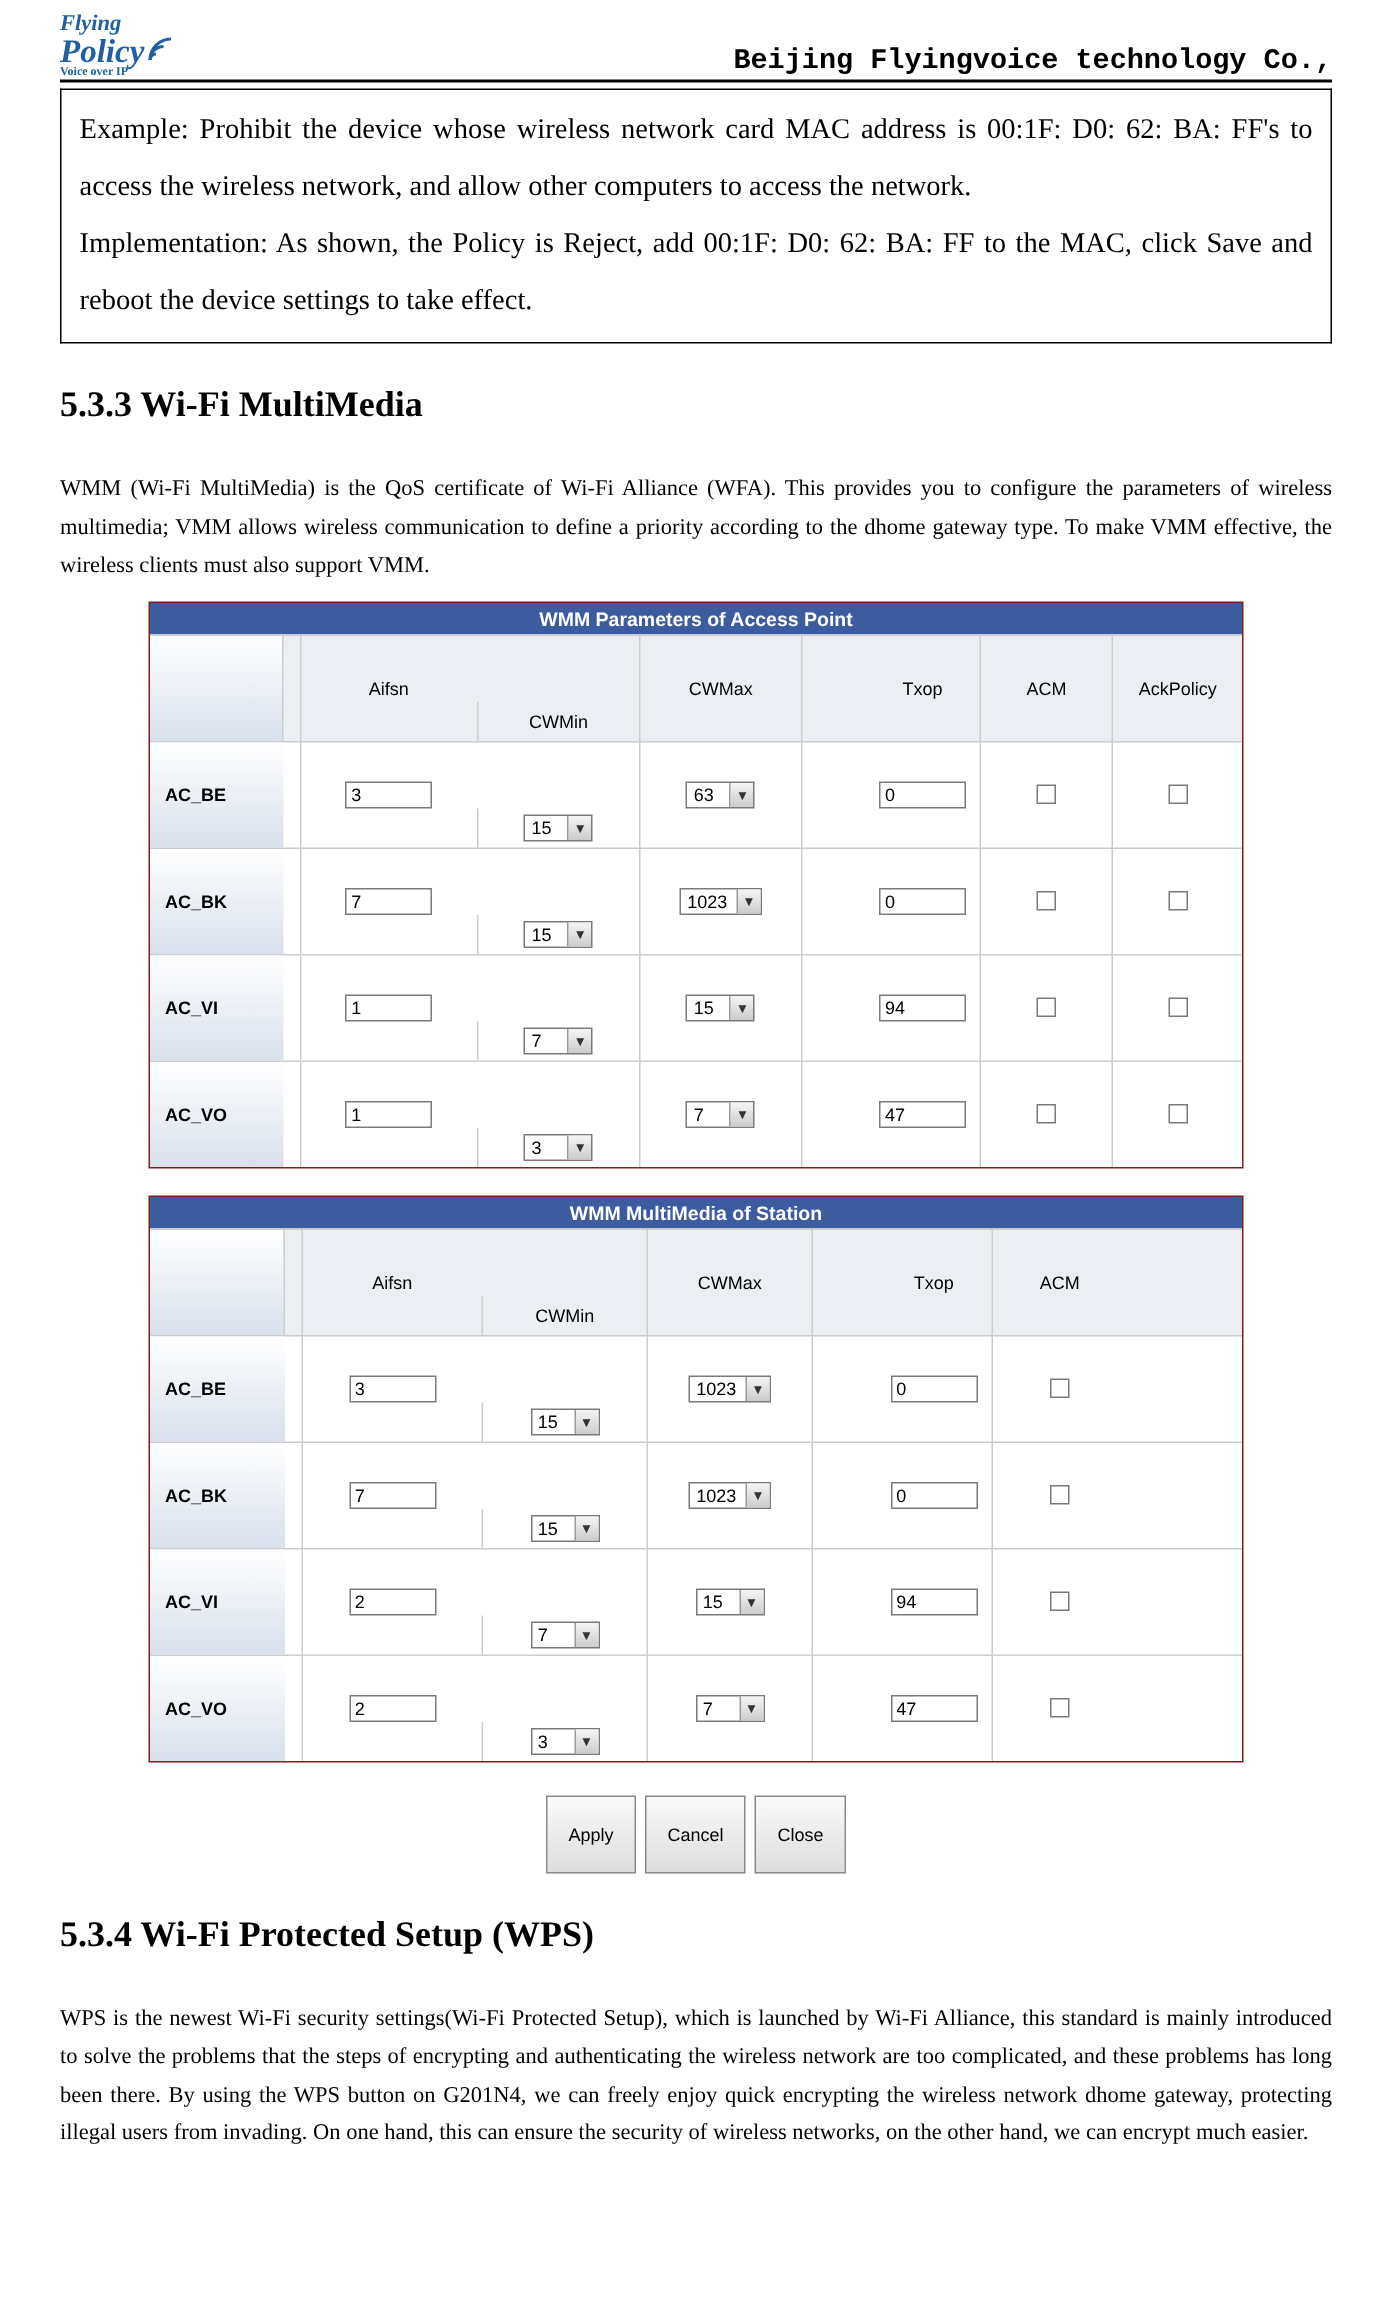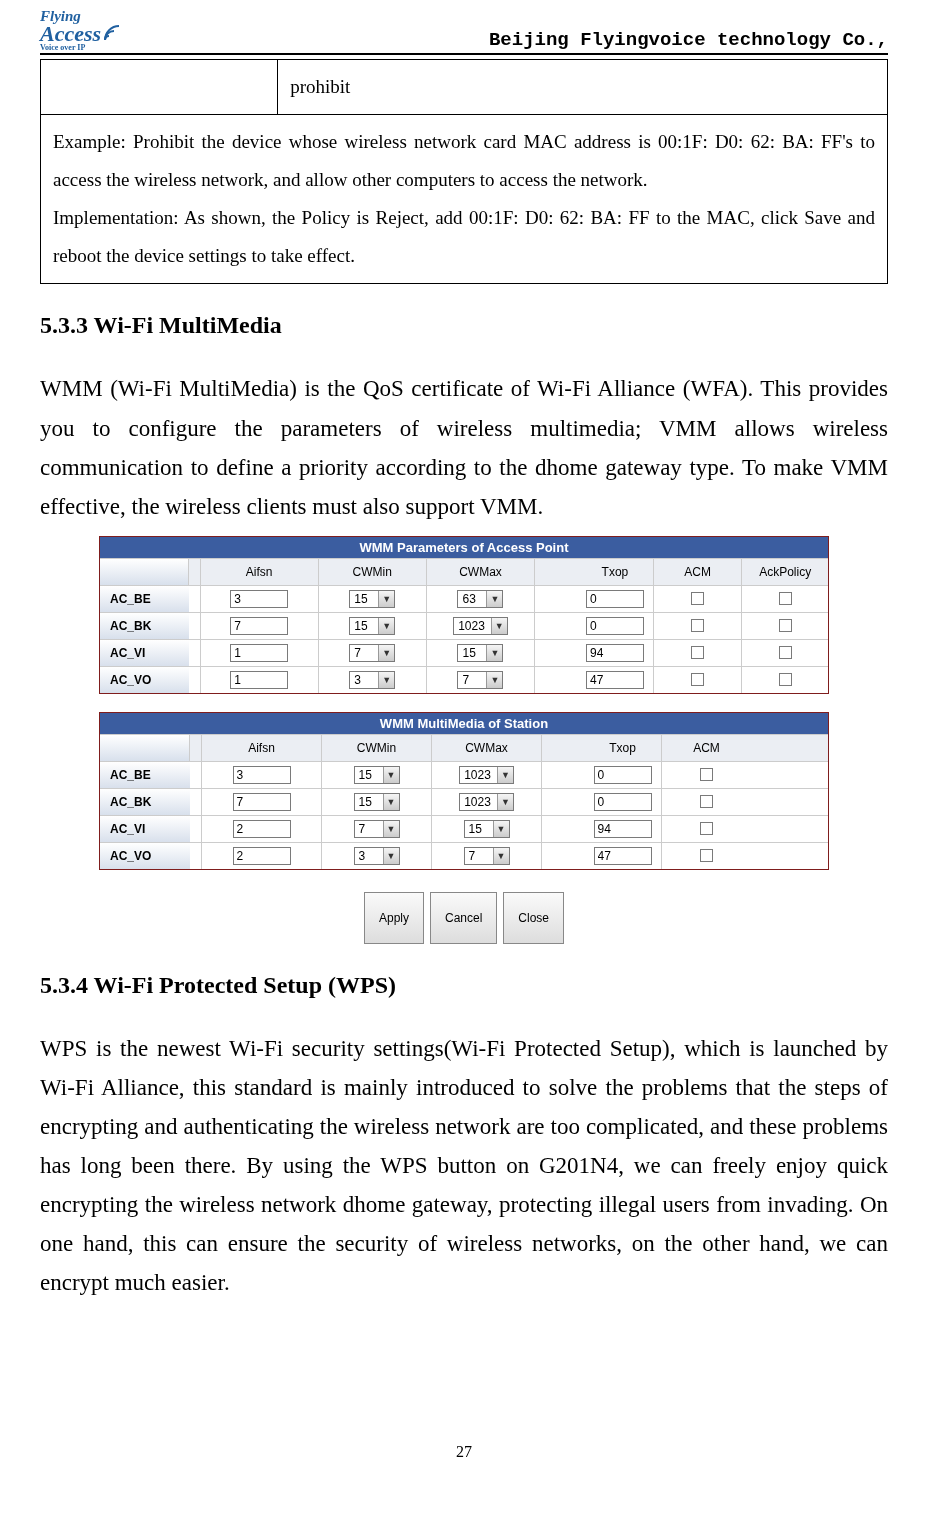--- a/index.html
+++ b/index.html
@@ -42,21 +42,21 @@
       line-height: 2;
     }
     .doc-table .c1 { width: 28%; }
     .doc-table .full { text-align: justify; }
     h2 {
       font-size: 24px;
       font-weight: bold;
       margin: 28px 0 30px 0;
     }
     p.body {
-      font-size: 23px;
+      font-size: 15px;
       line-height: 1.7;
       text-align: justify;
       margin-bottom: 10px;
     }
     
     .wmm-wrap { margin: 6px auto 0; width: 730px; }
     .wmm-panel {
       border: 1px solid #7f1d1d;
       margin-bottom: 18px;
       font-family: Tahoma, Verdana, sans-serif;
@@ -80,21 +80,21 @@
       text-align: center;
       border-left: 1px solid #ccc;
       display: flex;
       align-items: center;
       justify-content: center;
       min-height: 26px;
     }
     .wmm-cell:first-child { border-left: none; }
     .col-label { width: 90px; justify-content: flex-start; padding-left: 10px; font-weight: bold; }
     .col-a { width: 120px; margin-left: 11px; }
-    .col-b { width: 110px; }
+    .col-b { width: 110px; margin-top: 44px; }
     .col-c { width: 110px; }
     .col-d { width: 120px; padding-left: 46px; }
     .col-e { width: 90px; }
     .col-f { width: 88px; }
     .wmm-head .wmm-cell { font-weight: normal; }
     .wmm-head .col-label {
       background: linear-gradient(#fff 0%, #d8e0ec 100%);
       border-right: 1px solid #ccc;
       font-weight: normal;
     }
@@ -158,40 +158,36 @@
       margin-top: 140px;
     }
   </style>
 </head>
 <body>
 
 <div class="header">
   <div class="logo">
     <div class="flying">Flying</div>
     <div class="voice">
-      <span>Access</span>
+      <span>Policy</span>
       <span class="wave">
         <svg width="18" height="18" viewBox="0 0 18 18">
             <path d="M2 16 A14 14 0 0 1 16 2" fill="none" stroke="#2060a0" stroke-width="2"></path>
             <path d="M2 16 A9 9 0 0 1 11 7" fill="none" stroke="#2060a0" stroke-width="2"></path>
             <path d="M2 16 A4 4 0 0 1 6 12" fill="none" stroke="#2060a0" stroke-width="2"></path>
           </svg>
       </span>
     </div>
     <div class="tag">Voice over IP</div>
   </div>
   <div class="company">Beijing Flyingvoice technology Co.,</div>
 </div>
 
 <table class="doc-table">
   <tbody>
-      <tr>
-    <td class="c1"></td>
-    <td>prohibit</td>
-  </tr>
   <tr>
     <td colspan="2" class="full">
       <span>Example: Prohibit the device whose wireless network card MAC address is 00:1F: D0: 62: BA: FF's to access the wireless network, and allow other computers to access the network.</span><br>
       <span>Implementation: As shown, the Policy is Reject, add 00:1F: D0: 62: BA: FF to the MAC, click Save and reboot the device settings to take effect.</span>
     </td>
   </tr>
 </tbody>
   </table>
 
 <h2>5.3.3 Wi-Fi MultiMedia</h2>

